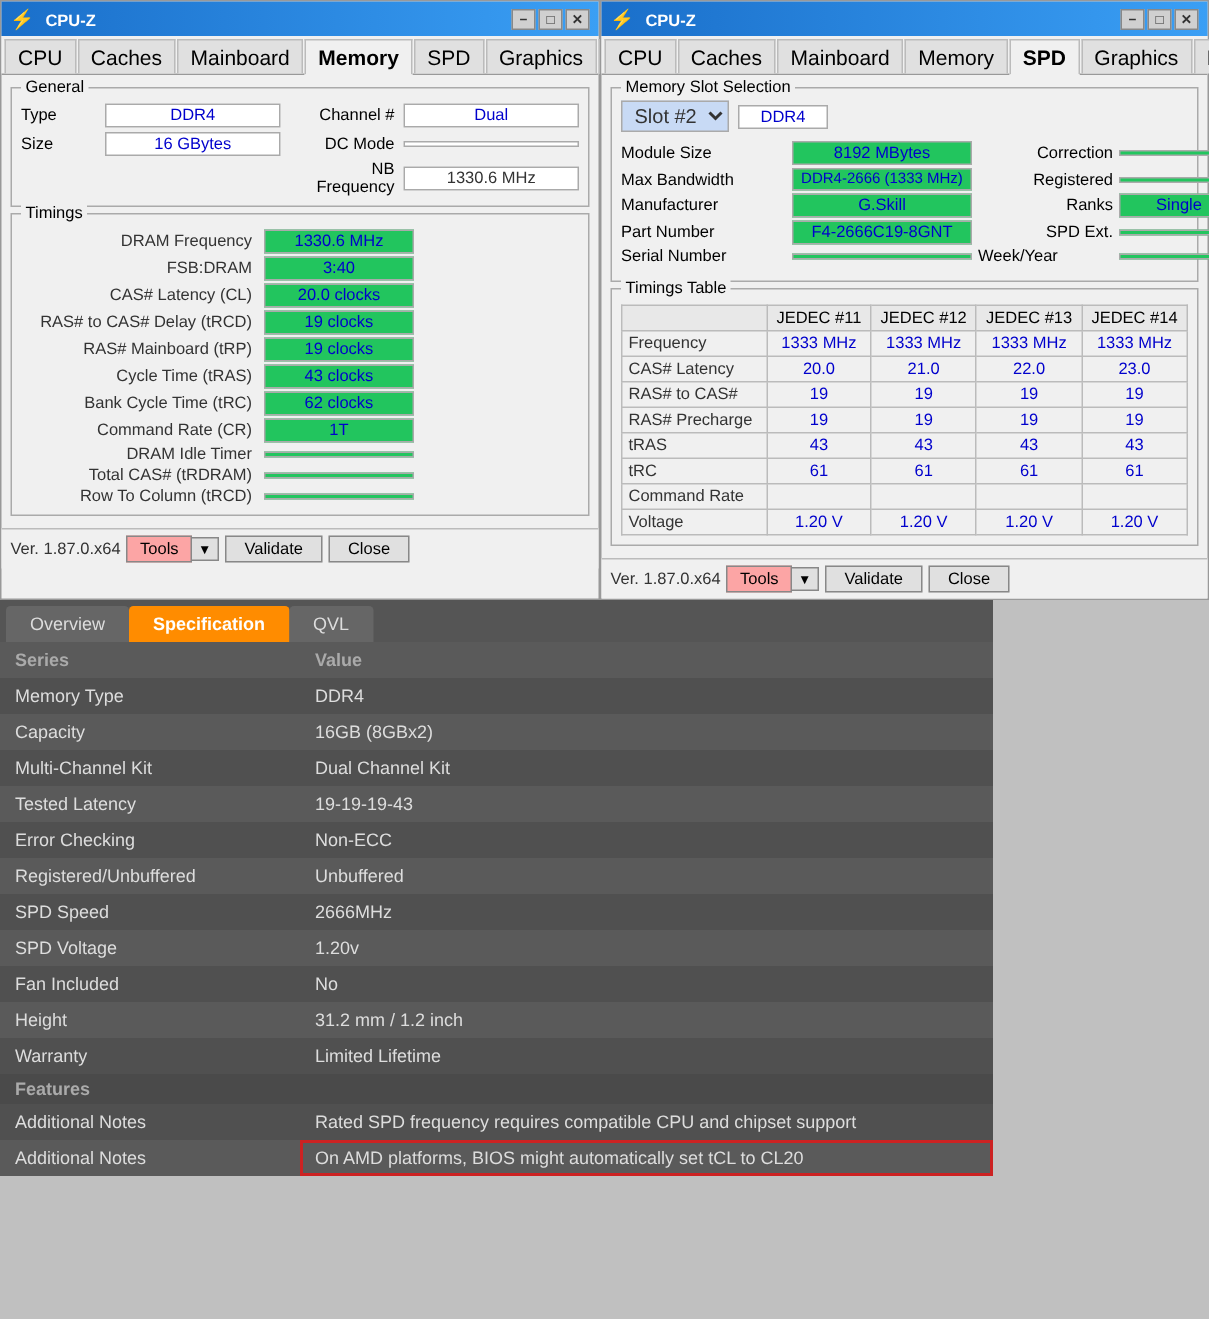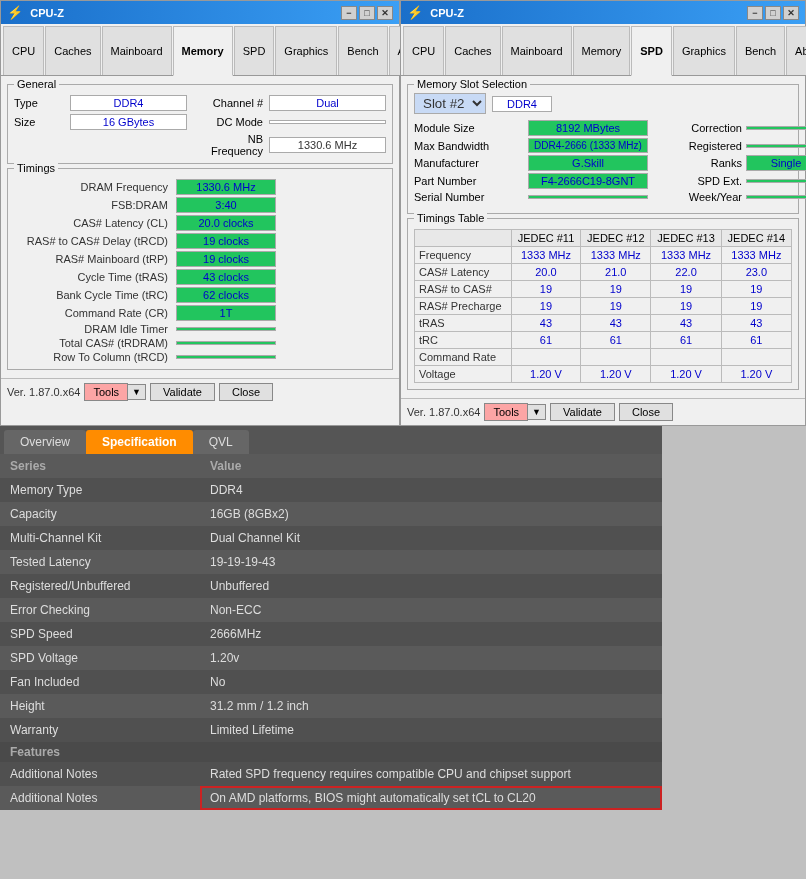--- a/index.html
+++ b/index.html
@@ -33,26 +33,26 @@
     }
 
     
     .tab-bar {
       display: flex;
       background: #f0f0f0;
       border-bottom: 1px solid #999;
       padding: 2px 2px 0 2px;
     }
     .tab {
-      padding: 18px 8px;
+      padding: 3px 8px;
       border: 1px solid #bbb;
       border-bottom: none;
       background: #e0e0e0;
       cursor: pointer;
-      font-size: 11px;
+      font-size: 14px;
       margin-right: 1px;
     }
     .tab.active {
       background: #f0f0f0;
       border-bottom: 1px solid #f0f0f0;
       font-weight: bold;
       margin-bottom: -1px;
     }
 
     
@@ -367,21 +367,21 @@
           <span style="text-align:right;">Ranks</span>
           <span class="timings-value">Single</span>
 
           <span>Part Number</span>
           <span class="timings-value white">F4-2666C19-8GNT</span>
           <span style="text-align:right;">SPD Ext.</span>
           <span class="timings-value white"></span>
 
           <span>Serial Number</span>
           <span class="timings-value white"></span>
-          <span style="text-align:right;">Week/Year</span>
+          <span style="">Week/Year</span>
           <span class="timings-value white"></span>
         </div>
       </div>
 
       <div class="group-box">
         <span class="group-box-title">Timings Table</span>
         <table class="spd-table" style="margin-top:6px;">
           <thead>
             <tr>
               <th></th>
@@ -488,26 +488,26 @@
         </tr>
         <tr>
           <td>Multi-Channel Kit</td>
           <td>Dual Channel Kit</td>
         </tr>
         <tr>
           <td>Tested Latency</td>
           <td>19-19-19-43</td>
         </tr>
         <tr>
+          <td>Error Checking</td>
+          <td>Non-ECC</td>
+        </tr>
+        <tr>
           <td>Registered/Unbuffered</td>
           <td>Unbuffered</td>
-        </tr>
-        <tr>
-          <td>Error Checking</td>
-          <td>Non-ECC</td>
         </tr>
         <tr>
           <td>SPD Speed</td>
           <td>2666MHz</td>
         </tr>
         <tr>
           <td>SPD Voltage</td>
           <td>1.20v</td>
         </tr>
         <tr>

